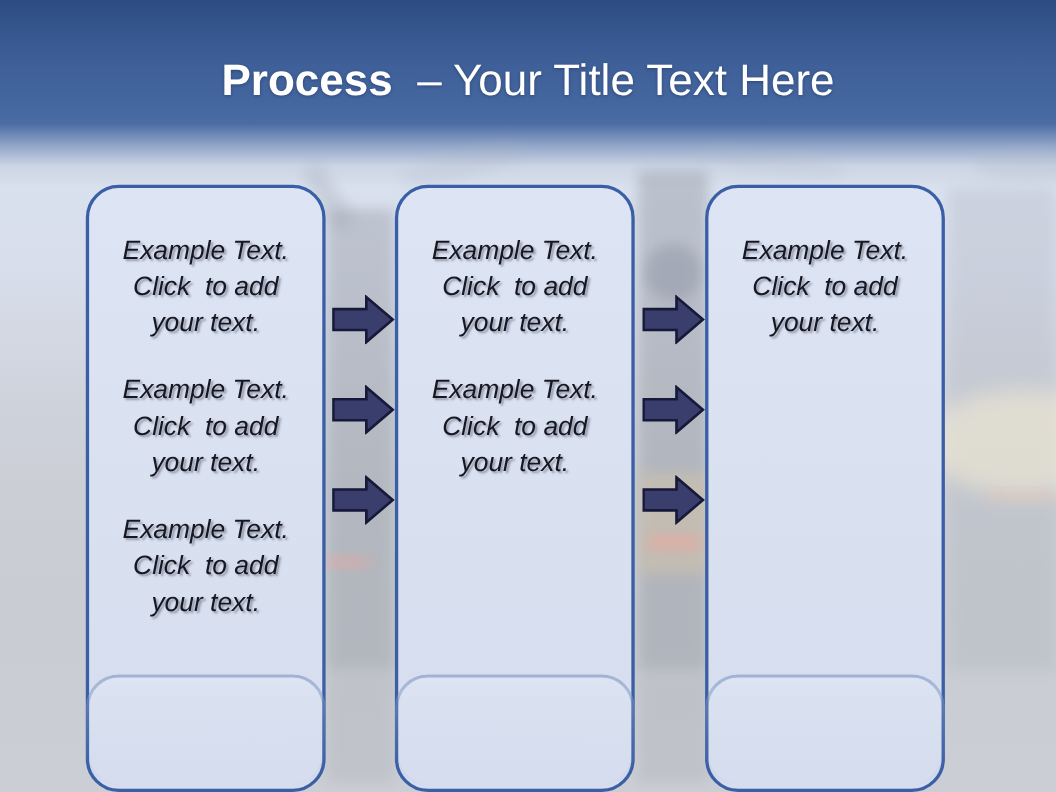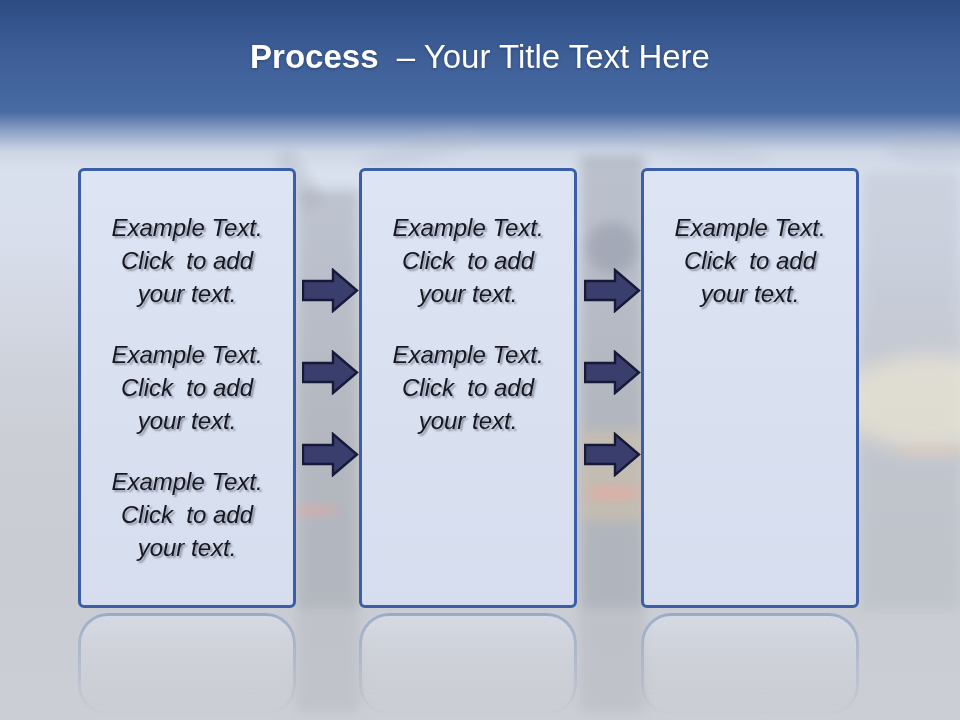--- a/index.html
+++ b/index.html
@@ -8,31 +8,31 @@
     font-family:"Liberation Sans",sans-serif;
     background:linear-gradient(180deg,
       #2c4b82 0px,#36568f 28px,#3f6099 62px,#45679f 96px,#4a6ba3 112px,
       #93a7c9 133px,#ccd5e5 151px,#dae1ee 172px,#d7ddea 250px,
       #cfd3dc 360px,#cbced5 440px,#c9ccd2 560px,#cbced4 720px);
   }
   
   #bg-photo{position:absolute;left:0;top:0;width:960px;height:720px;}
   
   .title{
-    position:absolute;left:0;top:34px;width:960px;height:46px;
-    text-align:center;color:#ffffff;font-size:33px;line-height:46px;
+    position:absolute;left:0;top:50px;width:960px;height:46px;
+    text-align:center;color:#ffffff;font-size:40px;line-height:46px;
     text-shadow:0 1px 3px rgba(10,20,50,.35);
     white-space:pre;
   }
   .title .kw{font-weight:700;}
   .title .rest{font-weight:400;}
   
   .pbox{
-    position:absolute;top:168px;width:218px;height:440px;
-    box-sizing:border-box;border:3px solid #3b5fa6;border-radius:6px;
+    position:absolute;top:168px;width:218px;height:552px;
+    box-sizing:border-box;border:3px solid #3b5fa6;border-radius:30px;
     background:linear-gradient(180deg,#dde5f5 0%,#d9e1f1 55%,#d5ddee 100%);
   }
   .pbox.b1{left:78px;}
   .pbox.b2{left:359px;}
   .pbox.b3{left:641px;}
   .box-text{padding-top:40px;}
   .para{margin:0 6px 28px 6px;}
   .bline{
     text-align:center;font-style:italic;font-size:24px;line-height:33px;
     color:#17171f;white-space:pre;

